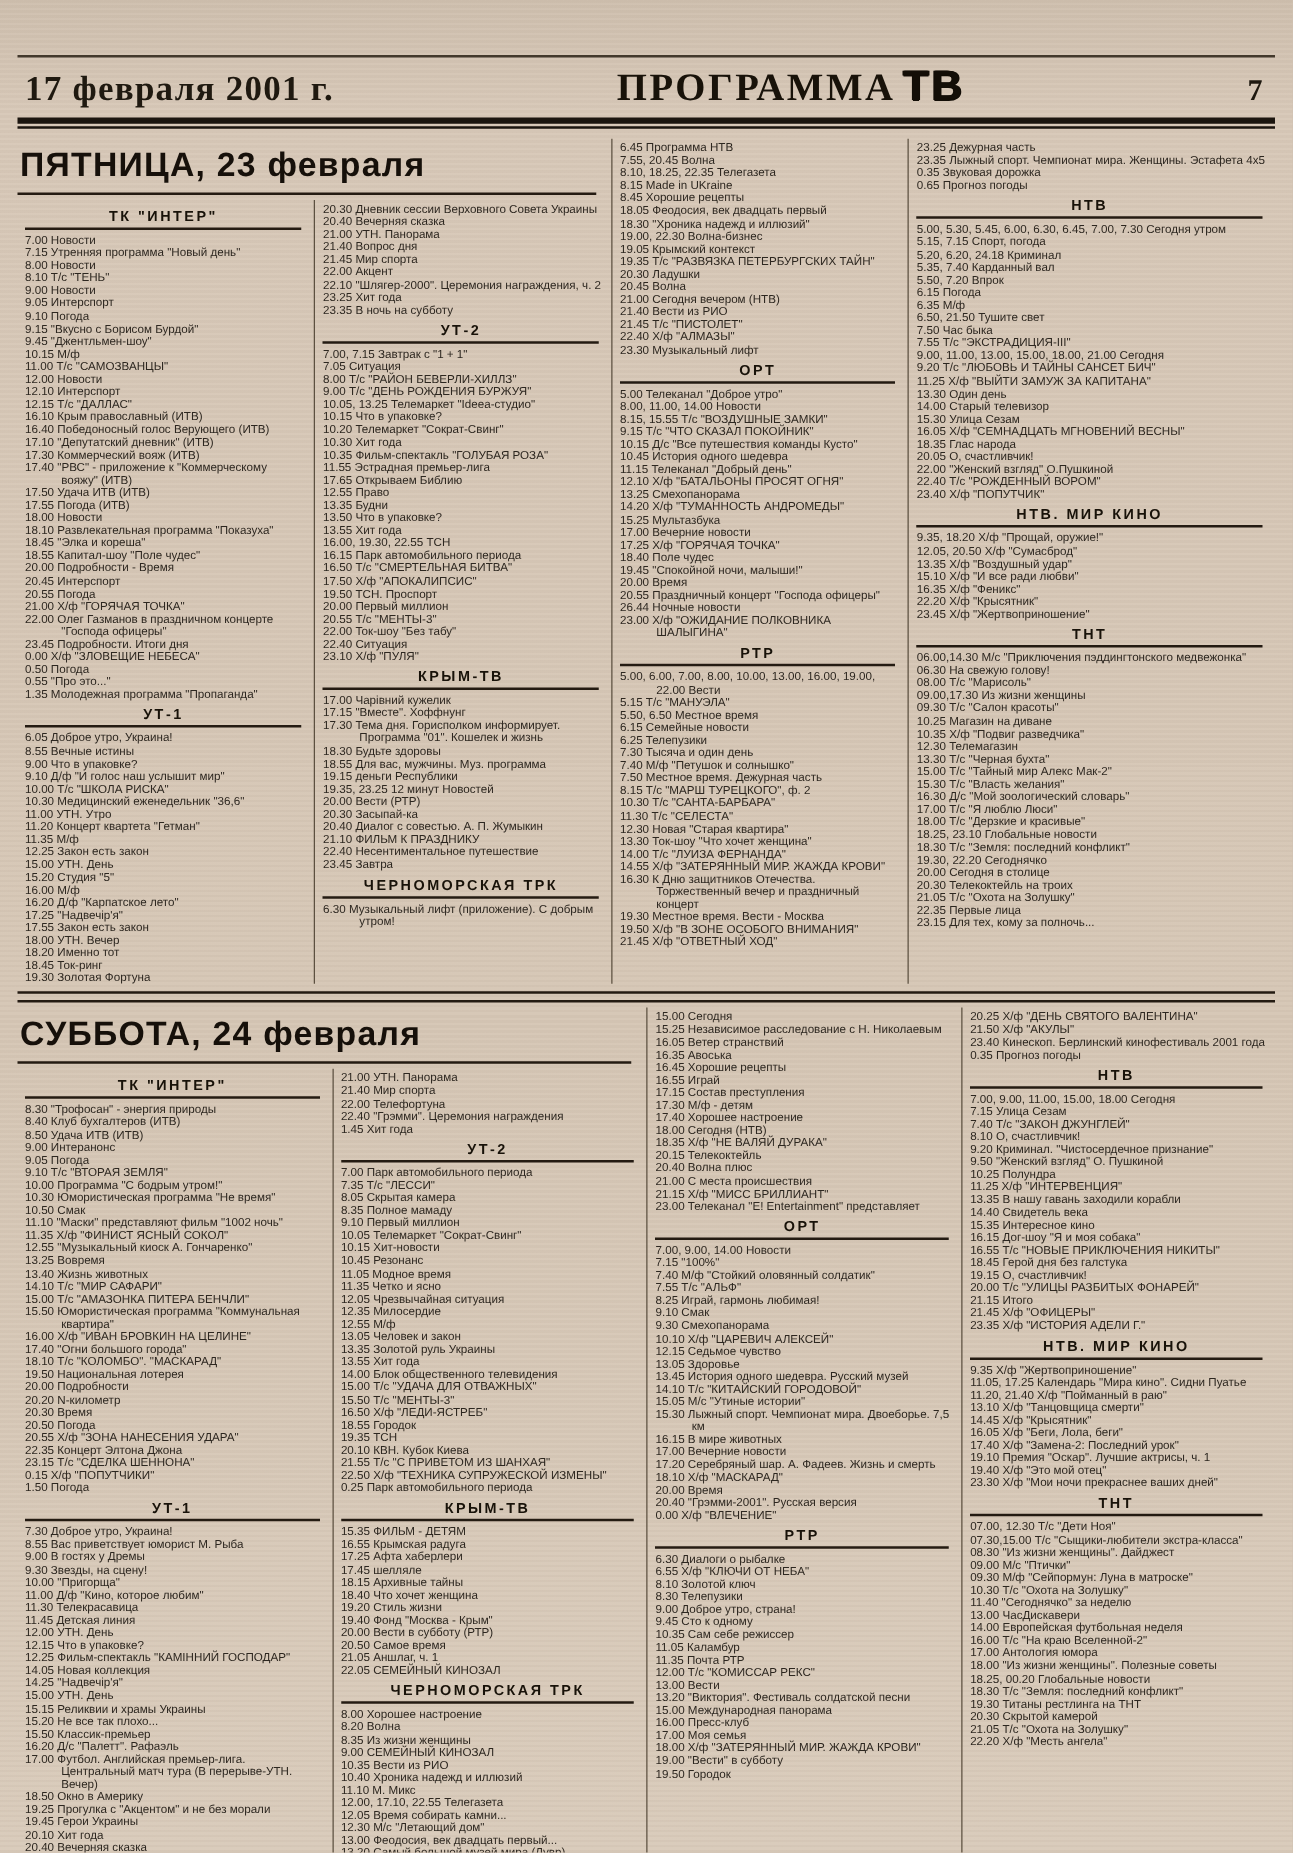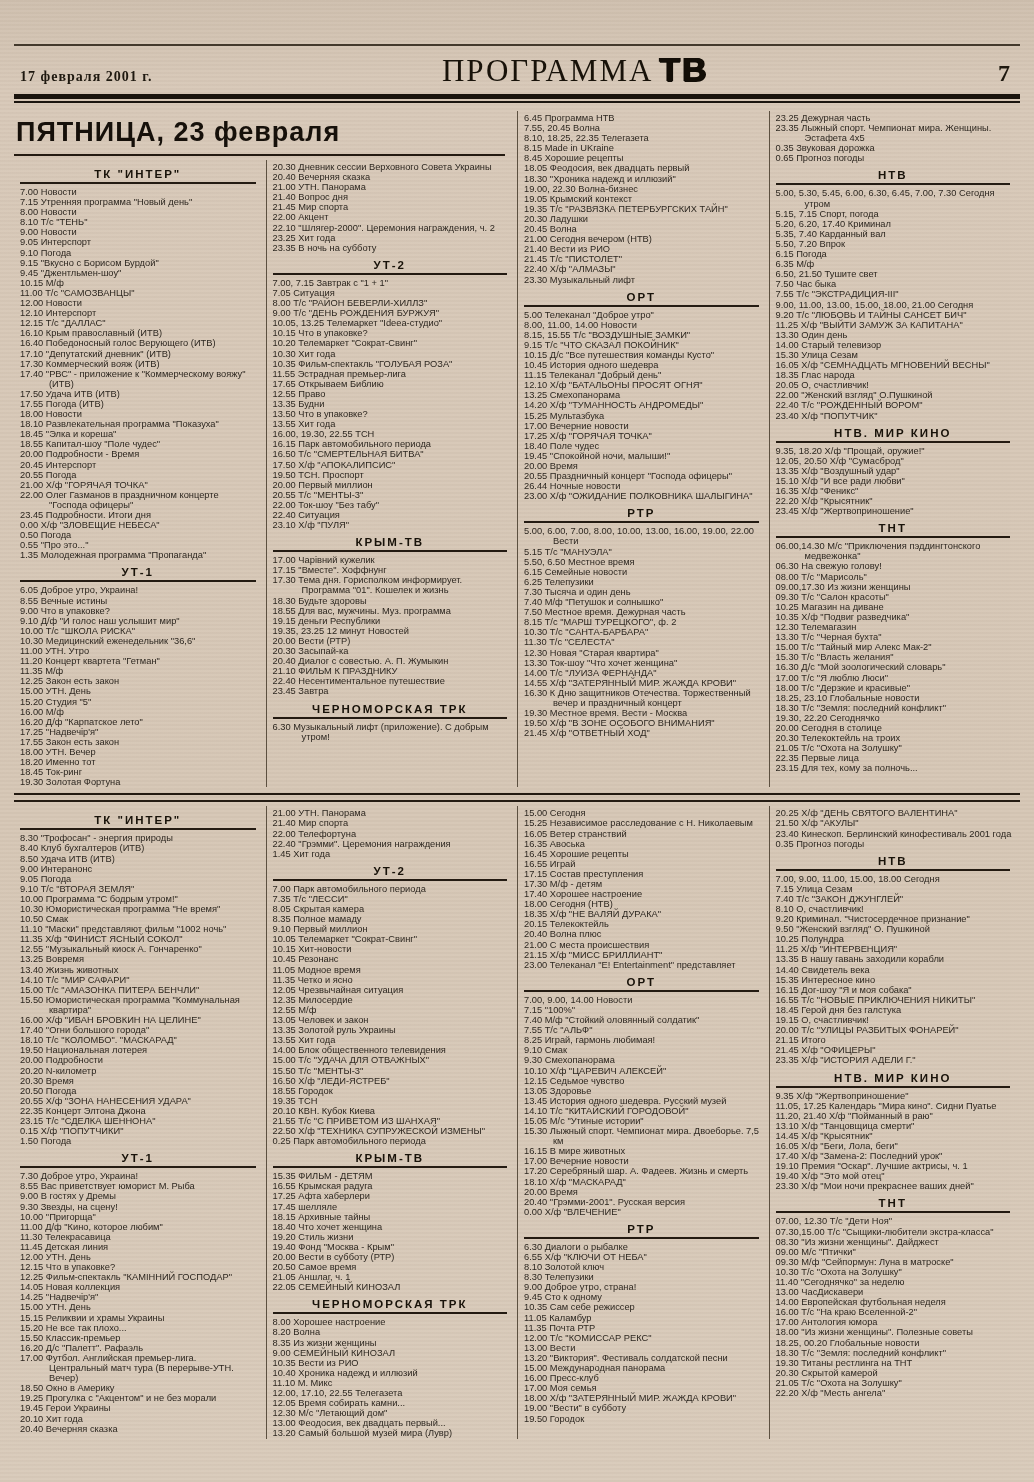--- a/index.html
+++ b/index.html
@@ -22,41 +22,41 @@
     padding:4px 6px 5px;
     position:relative;margin-bottom:12px;
   }
   .masthead::after{
     content:"";position:absolute;left:0;right:0;bottom:-9px;
     border-top:2px solid #1b150f;
   }
   .masthead-inner{display:flex;align-items:baseline;justify-content:space-between;}
   .issue-date{
     font-family:"Liberation Serif", serif;font-weight:bold;
-    font-size:14px;letter-spacing:1px;color:#1f1910;
+    font-size:28px;letter-spacing:1px;color:#1f1910;
   }
   .paper-title{white-space:nowrap;}
   .paper-title .t1{
-    font-family:"Liberation Serif", serif;font-weight:normal;
+    font-family:"Liberation Serif", serif;font-weight:bold;
     font-size:31px;letter-spacing:2px;color:#181209;
   }
   .paper-title .t2{
     font-family:Liberation Sans, sans-serif;font-weight:bold;
     font-size:34px;letter-spacing:2px;color:#130e07;
     text-shadow:0.8px 0 #130e07,-0.8px 0 #130e07,0 0.8px #130e07;
     margin-left:6px;
   }
   .page-number{
     font-family:"Liberation Serif", serif;font-weight:bold;
     font-size:24px;color:#1f1910;padding-right:4px;
   }
   
   .day{
     display:grid;
-    grid-template-columns:repeat(4,1fr);
+    grid-template-columns:repeat(3,1fr);
     grid-template-rows:auto 1fr;
   }
   .day-title{
     grid-column:1/3;grid-row:1;margin:0 12px 4px 0;
     font-size:27px;font-weight:bold;letter-spacing:1px;color:#16100a;
     padding:6px 0 6px 2px;
     border-bottom:2px solid #241b12;
     align-self:start;
   }
   .col{padding:2px 8px 0 6px;min-width:0;}
@@ -271,21 +271,21 @@
         <div class="item">21.45 Х/ф "ОТВЕТНЫЙ ХОД"</div>
       </div>
     <div class="col c4 cb">
         <div class="item">23.25 Дежурная часть</div>
         <div class="item">23.35 Лыжный спорт. Чемпионат мира. Женщины. Эстафета 4х5</div>
         <div class="item">0.35 Звуковая дорожка</div>
         <div class="item">0.65 Прогноз погоды</div>
         <div class="channel-header">НТВ</div>
         <div class="item">5.00, 5.30, 5.45, 6.00, 6.30, 6.45, 7.00, 7.30 Сегодня утром</div>
         <div class="item">5.15, 7.15 Спорт, погода</div>
-        <div class="item">5.20, 6.20, 17.40 Криминал</div>
+        <div class="item">5.20, 6.20, 24.18 Криминал</div>
         <div class="item">5.35, 7.40 Карданный вал</div>
         <div class="item">5.50, 7.20 Впрок</div>
         <div class="item">6.15 Погода</div>
         <div class="item">6.35 М/ф</div>
         <div class="item">6.50, 21.50 Тушите свет</div>
         <div class="item">7.50 Час быка</div>
         <div class="item">7.55 Т/с "ЭКСТРАДИЦИЯ-III"</div>
         <div class="item">9.00, 11.00, 13.00, 15.00, 18.00, 21.00 Сегодня</div>
         <div class="item">9.20 Т/с "ЛЮБОВЬ И ТАЙНЫ САНСЕТ БИЧ"</div>
         <div class="item">11.25 Х/ф "ВЫЙТИ ЗАМУЖ ЗА КАПИТАНА"</div>
@@ -328,20 +328,21 @@
         <div class="item">20.30 Телекоктейль на троих</div>
         <div class="item">21.05 Т/с "Охота на Золушку"</div>
         <div class="item">22.35 Первые лица</div>
         <div class="item">23.15 Для тех, кому за полночь...</div>
       </div>
   </section>
 
   <div class="section-divider"></div>
 
   <section class="day">
+    <h2 class="day-title">СУББОТА, 24 февраля</h2>
     <div class="col c1">
         <div class="channel-header">ТК "ИНТЕР"</div>
         <div class="item">8.30 "Трофосан" - энергия природы</div>
         <div class="item">8.40 Клуб бухгалтеров (ИТВ)</div>
         <div class="item">8.50 Удача ИТВ (ИТВ)</div>
         <div class="item">9.00 Интеранонс</div>
         <div class="item">9.05 Погода</div>
         <div class="item">9.10 Т/с "ВТОРАЯ ЗЕМЛЯ"</div>
         <div class="item">10.00 Программа "С бодрым утром!"</div>
         <div class="item">10.30 Юмористическая программа "Не время"</div>

